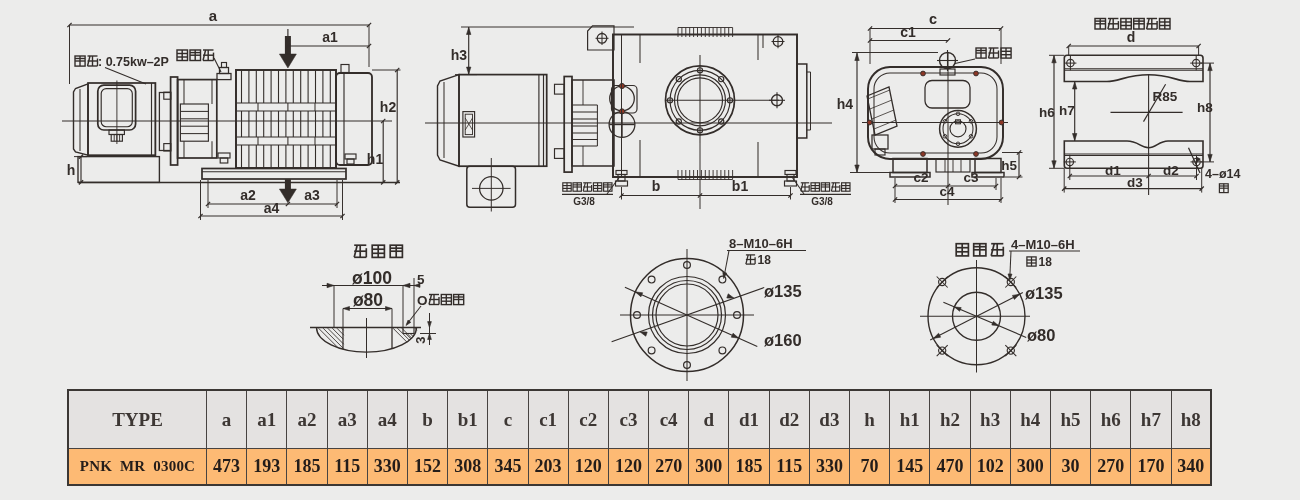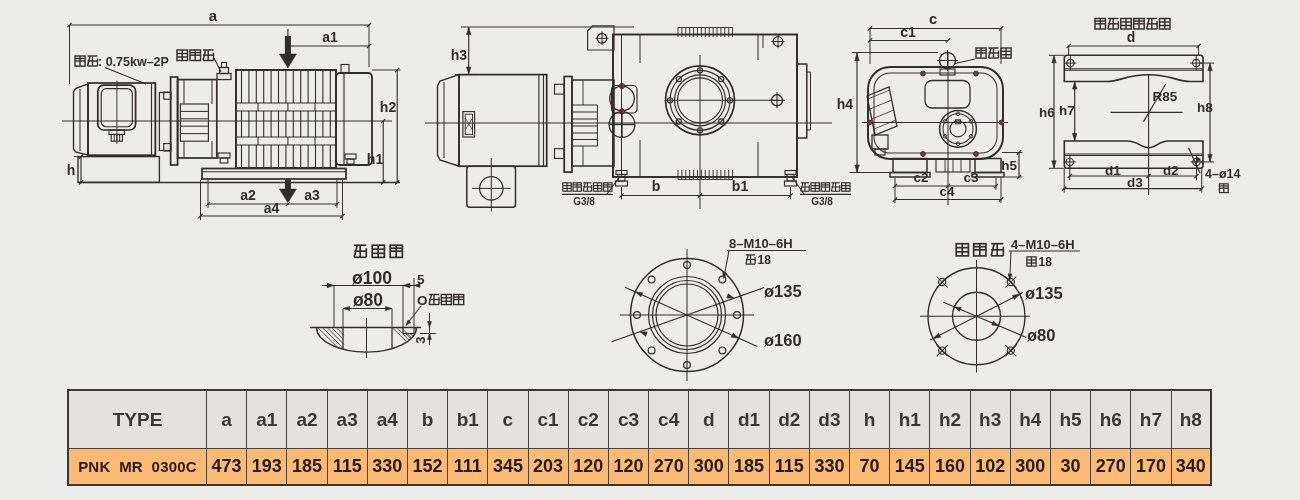--- a/index.html
+++ b/index.html
@@ -1,20 +1,20 @@
 <!DOCTYPE html>
 <html><head><meta charset="utf-8">
 <style>
 html,body{margin:0;padding:0;}
 body{width:1300px;height:500px;background:#ececeb;position:relative;overflow:hidden;
  font-family:"Liberation Sans",sans-serif;}
 svg{position:absolute;left:0;top:0;}
 #tbl{position:absolute;left:67px;top:389px;}
 table{border-collapse:collapse;table-layout:fixed;width:1145px;}
-th,td{border:1px solid #474341;text-align:center;padding:0;overflow:hidden;}
+th,td{border:1px solid #474341;text-align:center;padding:0;overflow:hidden;font-family:Liberation Serif, serif;}
 table{border:2px solid #3b3734;}
 th{height:57px;background:#e4e2e1;font-size:19px;font-weight:bold;color:#3d3734;}
 td{height:35px;background:#fdba74;font-size:18px;font-weight:bold;color:#241d1a;}
 td:first-child{font-size:15px;letter-spacing:0.2px;}
 </style></head>
 <body>
 <svg width="1300" height="390" viewBox="0 0 1300 390" font-family="Liberation Sans, sans-serif">
 <line x1="62.0" y1="121.0" x2="392.0" y2="121.0" stroke="#332d2a" stroke-width="1.03"></line>
 <line x1="78.0" y1="182.4" x2="400.0" y2="182.4" stroke="#332d2a" stroke-width="1.49"></line>
 <polygon points="88.0,83.8 75.5,88.5 73.5,92.0 73.5,149.0 75.5,152.0 88.0,155.2" fill="none" stroke="#332d2a" stroke-width="1.4"></polygon>
@@ -796,33 +796,33 @@
           <th>h8</th>
         </tr>
 <tr>
           <td>PNK&nbsp;&nbsp;MR&nbsp;&nbsp;0300C</td>
           <td>473</td>
           <td>193</td>
           <td>185</td>
           <td>115</td>
           <td>330</td>
           <td>152</td>
-          <td>111</td>
+          <td>308</td>
           <td>345</td>
           <td>203</td>
           <td>120</td>
           <td>120</td>
           <td>270</td>
           <td>300</td>
           <td>185</td>
           <td>115</td>
           <td>330</td>
           <td>70</td>
           <td>145</td>
-          <td>160</td>
+          <td>470</td>
           <td>102</td>
           <td>300</td>
           <td>30</td>
           <td>270</td>
           <td>170</td>
           <td>340</td>
         </tr>
 </tbody>
     </table>
   </div>

